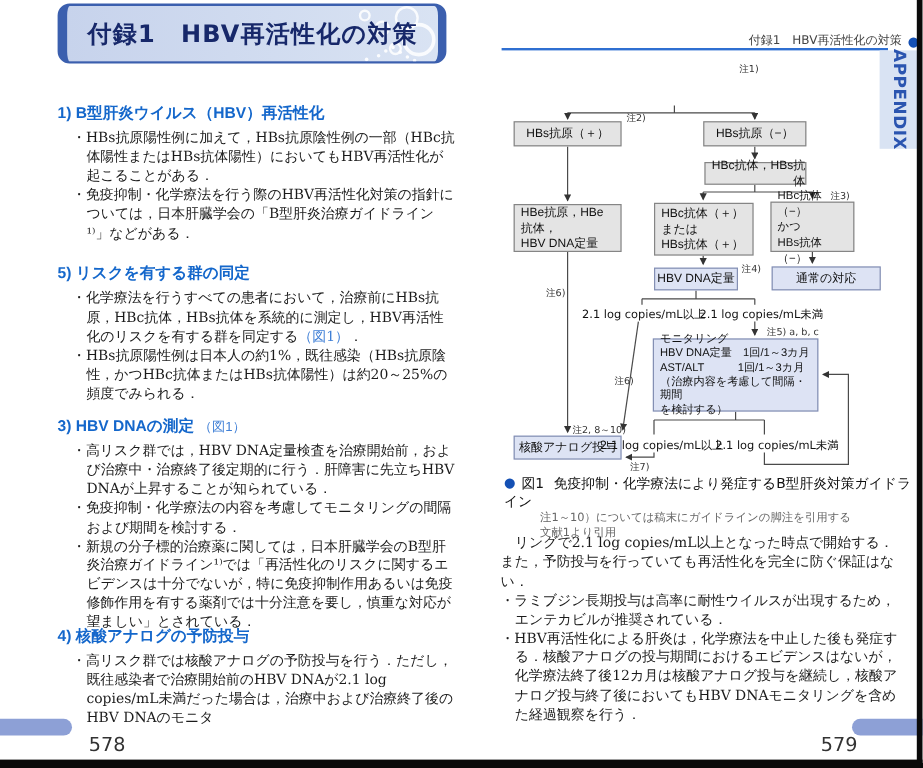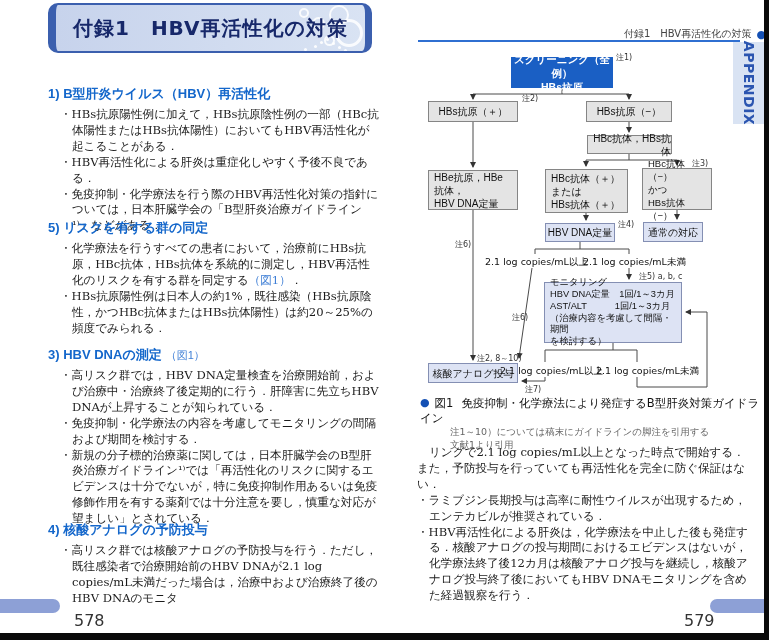--- a/index.html
+++ b/index.html
@@ -88,21 +88,20 @@
         <i style="right:24px;top:41px;"></i>
         <i style="right:18px;top:44px;"></i>
       <i style="right:58px;top:43px;"></i>
     </span>
   </div>
 
   <div class="lsec" style="top:85px;">
     <h2>1) B型肝炎ウイルス（HBV）再活性化</h2>
     <div class="body-text">
       <div class="bullet"><span>・</span><span>HBs抗原陽性例に加えて，HBs抗原陰性例の一部（HBc抗体陽性またはHBs抗体陽性）においてもHBV再活性化が起こることがある．</span></div>
-      <div class="bullet"><span>・</span><span>HBV再活性化による肝炎は重症化しやすく予後不良である．</span></div>
       <div class="bullet"><span>・</span><span>免疫抑制・化学療法を行う際のHBV再活性化対策の指針については，日本肝臓学会の「B型肝炎治療ガイドライン¹⁾」などがある．</span></div>
     </div>
   </div>
 
   <div class="lsec" style="top:219px;">
     <h2>5) リスクを有する群の同定</h2>
     <div class="body-text">
       <div class="bullet"><span>・</span><span>化学療法を行うすべての患者において，治療前にHBs抗原，HBc抗体，HBs抗体を系統的に測定し，HBV再活性化のリスクを有する群を同定する</span><span class="inline-ref">（図1）</span><span>．</span></div>
       <div class="bullet"><span>・</span><span>HBs抗原陽性例は日本人の約1%，既往感染（HBs抗原陰性，かつHBc抗体またはHBs抗体陽性）は約20～25%の頻度でみられる．</span></div>
     </div>
@@ -155,35 +154,33 @@
         <path d="M120,199 V204"></path>
         <path d="M117,218 L104,308" marker-end="url(#arr)"></path>
         <path d="M214,199 V204"></path>
         <path d="M214,218 V229" marker-end="url(#arr)"></path>
         <path d="M198,293 V300 M130,300 H222"></path>
         <path d="M130,300 V312 M130,327 V331 H107" marker-end="url(#arr)"></path>
         <path d="M222,300 V312 M222,327 V337 H292 V262 H271" marker-end="url(#arr)"></path>
       </g>
     </svg>
 
-    <div class="box blue pre" style="left:96px;top:7px;width:102px;height:31px;">スクリーニング（全例）
-HBs抗原</div>
     <div class="box" style="left:13px;top:51px;width:90px;height:21px;">HBs抗原（＋）</div>
     <div class="box" style="left:171px;top:51px;width:86px;height:21px;">HBs抗原（−）</div>
     <div class="box" style="left:172px;top:85px;width:85px;height:19px;text-align:right;">HBc抗体，HBs抗体</div>
     <div class="box la pre" style="left:13px;top:120px;width:90px;height:40px;">HBe抗原，HBe抗体，
 HBV DNA定量</div>
     <div class="box la pre" style="left:130px;top:119px;width:83px;height:44px;">HBc抗体（＋）
 または
 HBs抗体（＋）</div>
     <div class="box la pre" style="left:227px;top:118px;width:70px;height:42px;font-size:9.5px;">HBc抗体（−）
 かつ
 HBs抗体（−）</div>
     <div class="box lav" style="left:130px;top:173px;width:70px;height:19px;">HBV DNA定量</div>
-    <div class="box lav" style="left:228px;top:172px;width:60px;height:20px;">通常の対応</div>
+    <div class="box lav" style="left:228px;top:172px;width:91px;height:20px;">通常の対応</div>
     <div class="box lav la pre" style="left:129px;top:232px;width:138px;height:61px;font-size:9.3px;line-height:11.8px;">モニタリング
 HBV DNA定量　1回/1～3カ月
 AST/ALT　　　1回/1～3カ月
 （治療内容を考慮して間隔・期間
 を検討する）</div>
     <div class="box lav" style="left:13px;top:313px;width:90px;height:20px;">核酸アナログ投与</div>
 
     <div class="blabel" style="left:70px;top:206px;">2.1 log copies/mL以上</div>
     <div class="blabel" style="left:168px;top:206px;">2.1 log copies/mL未満</div>
     <div class="blabel" style="left:85px;top:315px;">2.1 log copies/mL以上</div>

